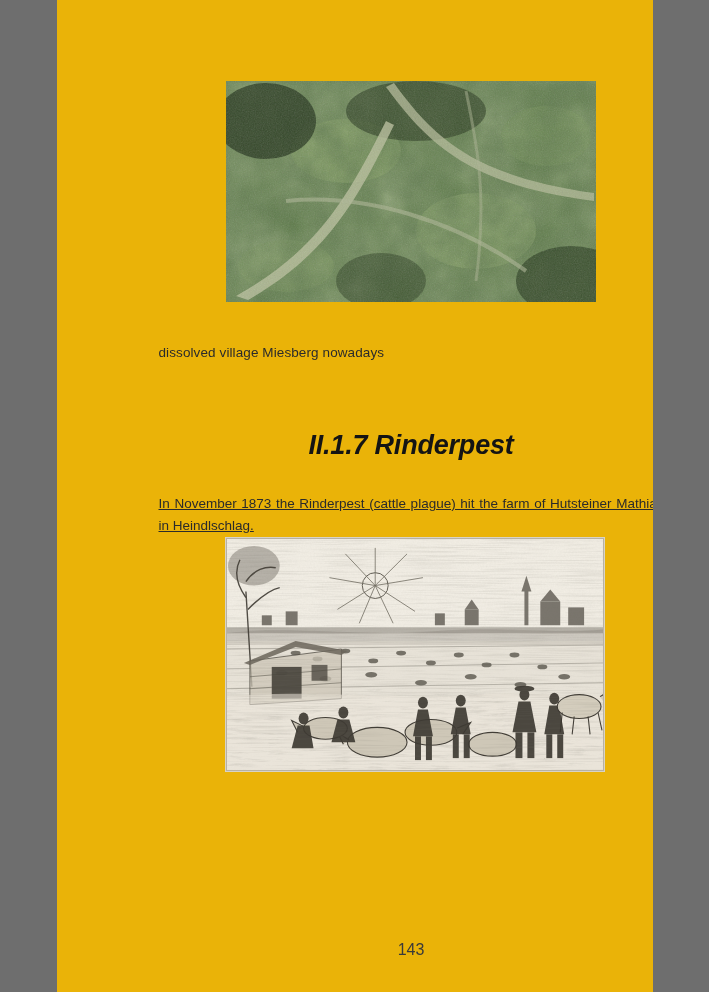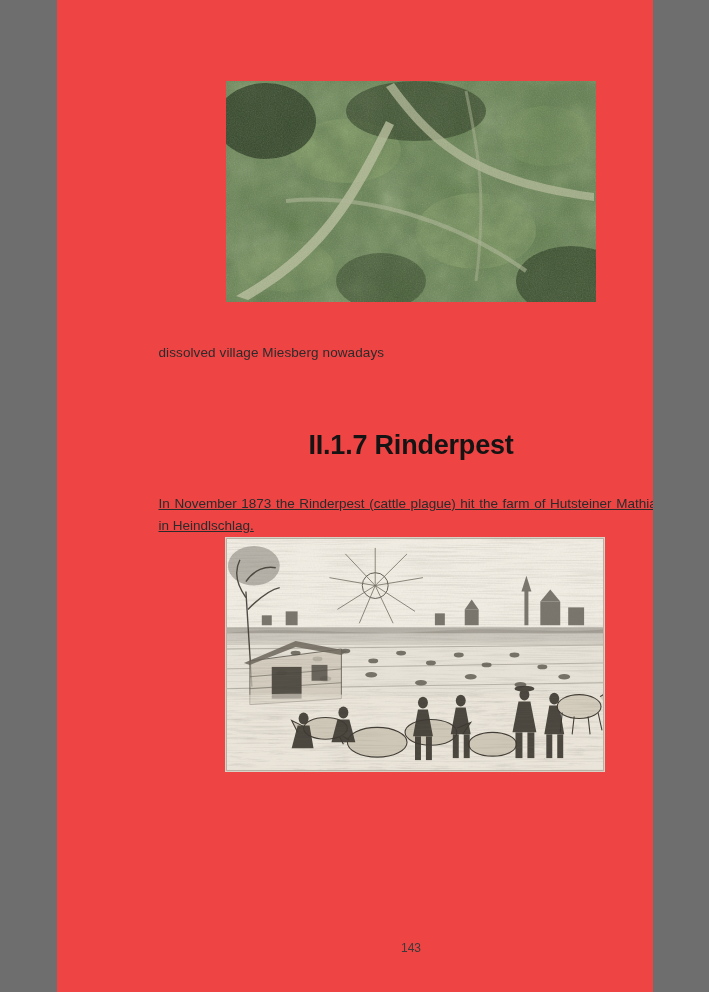--- a/index.html
+++ b/index.html
@@ -7,21 +7,21 @@
     padding: 0;
     background: #6e6e6e;
   }
   body {
     font-family: "Liberation Sans", sans-serif;
   }
   .page {
     position: relative;
     width: 596px;
     height: 992px;
-    background: #ef4444;
+    background: #eab308;
     margin: 0 auto;
     overflow: hidden;
   }
   .content {
     position: absolute;
     left: 102px;
     top: 0;
     width: 505px;
     height: 992px;
   }
@@ -56,20 +56,21 @@
   .chapter-title {
     position: absolute;
     left: 0;
     top: 412px;
     width: 505px;
     text-align: center;
     font-size: 27px;
     font-weight: bold;
     color: #141414;
     letter-spacing: -0.2px;
+    font-style: italic;
   }
 
   .para {
     position: absolute;
     width: 505px;
     font-size: 13.5px;
     line-height: 22px;
     color: #2b2b2b;
     text-align: justify;
     text-justify: inter-word;
@@ -95,21 +96,21 @@
     width: 100%;
     height: 100%;
   }
 
   .page-number {
     position: absolute;
     left: 0;
     top: 941px;
     width: 505px;
     text-align: center;
-    font-size: 12px;
+    font-size: 16px;
     color: #3a3a3a;
   }
 </style>
 </head>
 <body>
 
 <div class="page">
   <div class="content">
 
     <div class="fig-aerial">

